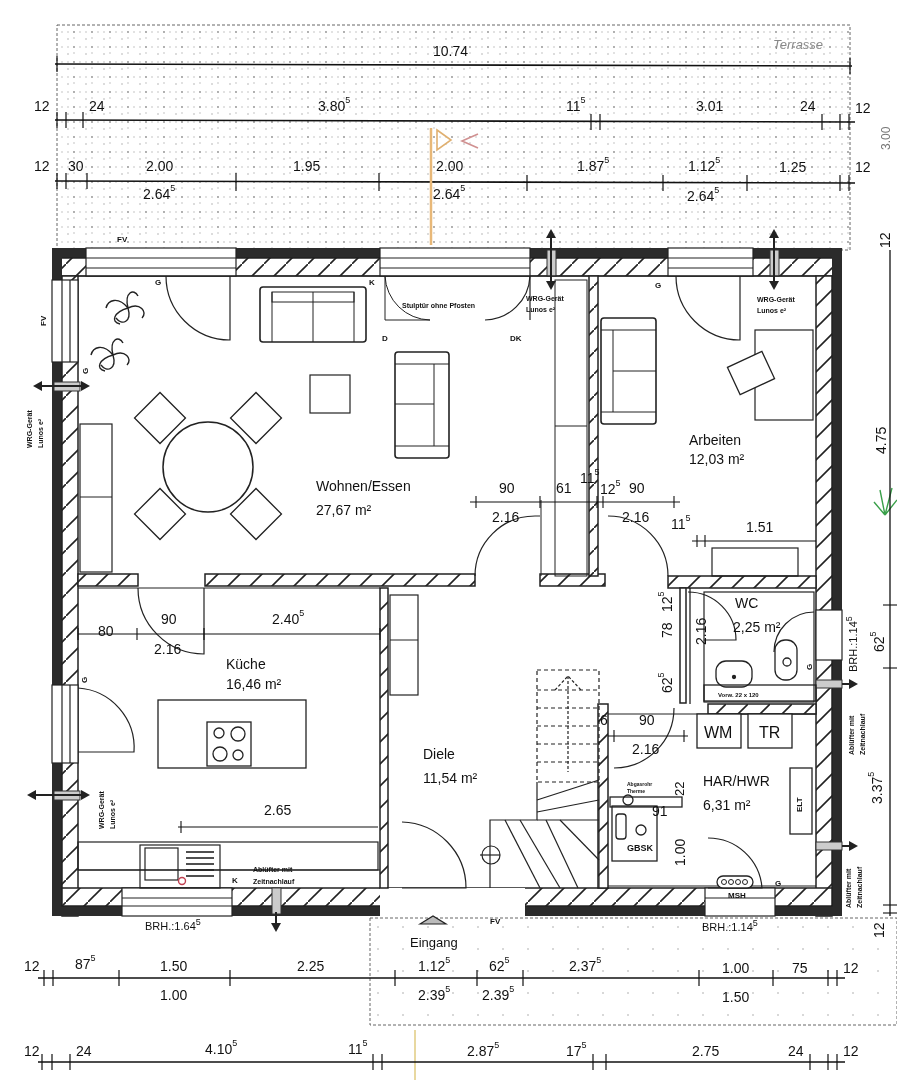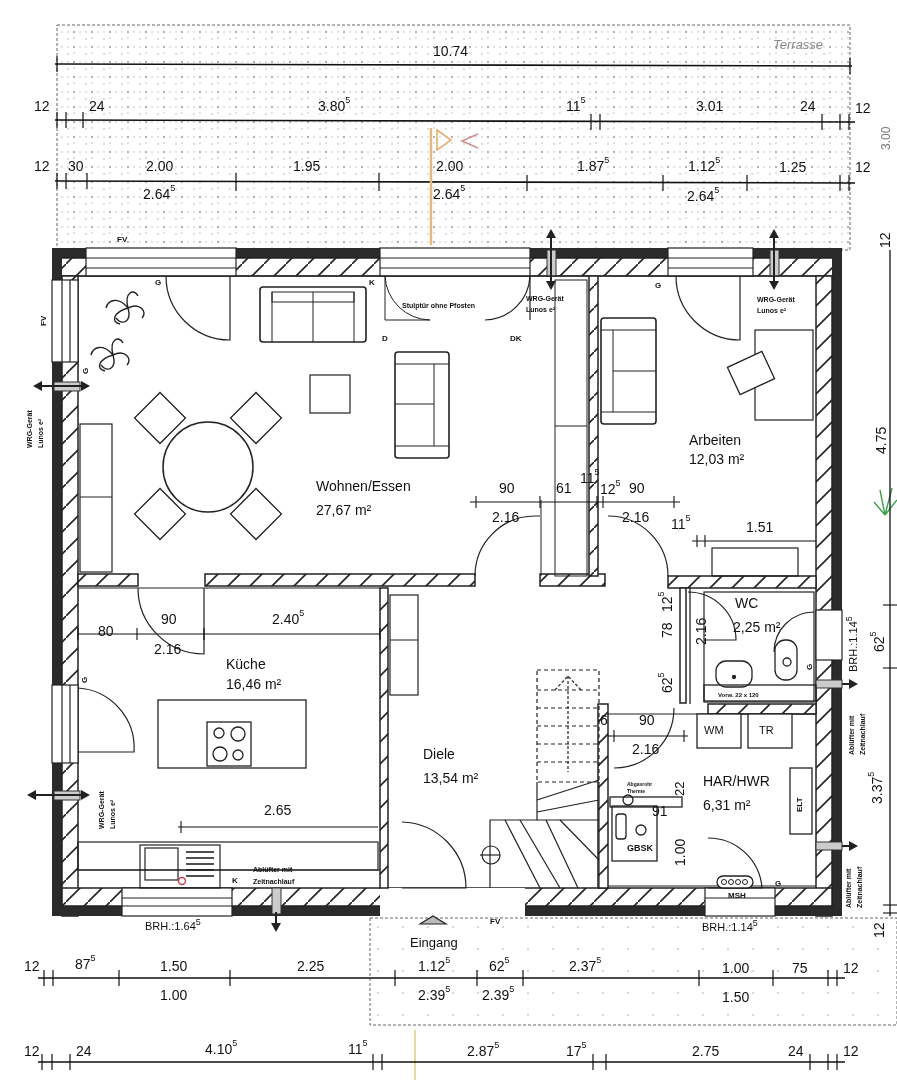--- a/index.html
+++ b/index.html
@@ -7,21 +7,21 @@
          font-family:"Liberation Sans", sans-serif; color:#111; }
   svg { position:absolute; left:0; top:0; }
   .t { position:absolute; white-space:nowrap; line-height:1; }
   .dim { font-size:14px; }
   .dim sup, .t sup { font-size:9px; vertical-align:top; position:relative; top:-3px; }
   .room { font-size:14px; }
   .area { font-size:14px; }
   .small { font-size:8px; font-weight:bold; }
   .tiny { font-size:7px; font-weight:bold; }
   .rot90 { transform-origin:left top; transform:rotate(-90deg); }
-  .label-box { font-size:11px; }
+  .label-box { font-size:16px; }
 </style>
 </head>
 <body>
 
 <svg width="897" height="1080" viewBox="0 0 897 1080">
   <defs>
     <pattern id="grid" width="18" height="15" patternUnits="userSpaceOnUse">
       <rect width="18" height="15" fill="#fff"></rect>
       <circle cx="2" cy="2" r="0.9" fill="#8c8c8c"></circle>
       <circle cx="8" cy="2" r="0.7" fill="#b0b0b0"></circle>
@@ -461,21 +461,21 @@
 <div class="t" style="left:702px;top:922px;font-size:11px;"><span>BRH.:1.14</span><sup>5</sup></div>
 <div class="t rot90" style="left:848px;top:672px;font-size:11px;"><span>BRH.:1.14</span><sup>5</sup></div>
 
 <div class="t room" style="left:316px;top:479px;">Wohnen/Essen</div>
 <div class="t area" style="left:316px;top:503px;">27,67 m²</div>
 <div class="t room" style="left:689px;top:433px;">Arbeiten</div>
 <div class="t area" style="left:689px;top:452px;">12,03 m²</div>
 <div class="t room" style="left:226px;top:657px;">Küche</div>
 <div class="t area" style="left:226px;top:677px;text-align:center;">16,46 m²</div>
 <div class="t room" style="left:423px;top:747px;">Diele</div>
-<div class="t area" style="left:423px;top:771px;">13,54 m²</div>
+<div class="t area" style="left:423px;top:771px;">11,54 m²</div>
 <div class="t room" style="left:735px;top:596px;">WC</div>
 <div class="t area" style="left:733px;top:620px;">2,25 m²</div>
 <div class="t room" style="left:703px;top:774px;">HAR/HWR</div>
 <div class="t area" style="left:703px;top:798px;">6,31 m²</div>
 
 <div class="t label-box" style="left:704px;top:725px;">WM</div>
 <div class="t label-box" style="left:759px;top:725px;">TR</div>
 <div class="t tiny rot90" style="left:796px;top:812px;font-size:8px;">ELT</div>
 <div class="t" style="left:627px;top:844px;font-size:9px;font-weight:bold;">GBSK</div>
 <div class="t" style="left:728px;top:892px;font-size:8px;font-weight:bold;">MSH</div>

